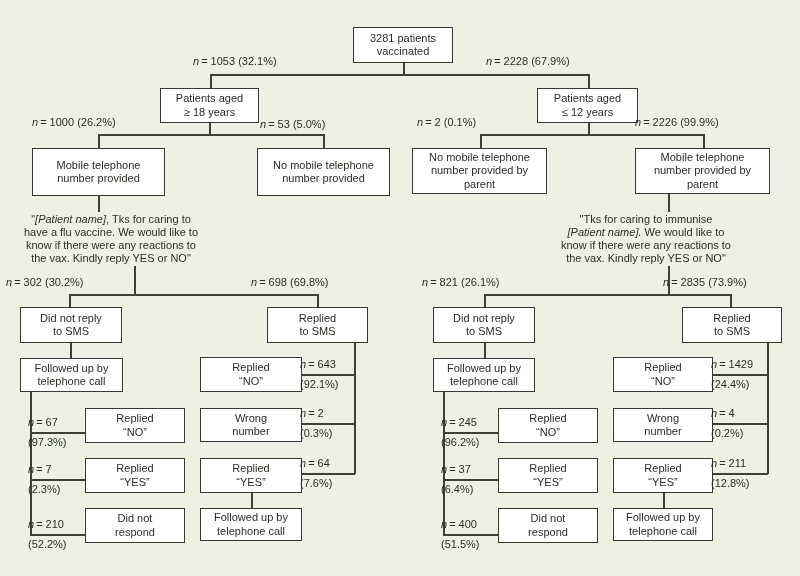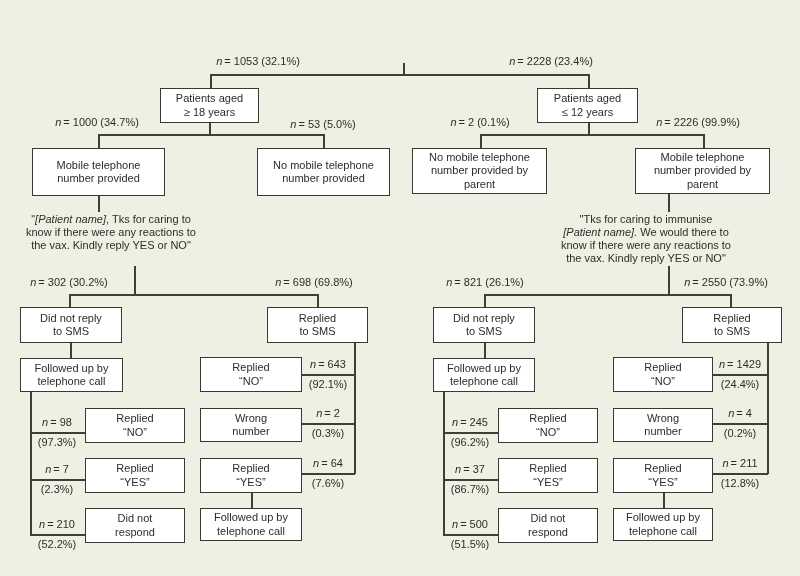--- a/index.html
+++ b/index.html
@@ -11,21 +11,21 @@
   }
   .box{
     position:absolute;background:#ffffff;
     border:1.5px solid #363a31;box-sizing:border-box;
     display:flex;align-items:center;justify-content:center;
     text-align:center;font-size:11px;line-height:13.5px;
     white-space:pre-line;
   }
   .hl{position:absolute;height:1.5px;background:#3c4037;}
   .vl{position:absolute;width:1.5px;background:#3c4037;}
-  .nlab{position:absolute;font-size:11px;text-align:center;white-space:nowrap;line-height:13px;}
+  .nlab{position:absolute;font-size:11px;text-align:left;white-space:nowrap;line-height:13px;}
   .nlab i{font-style:italic;margin-right:2px;}
   .msg{position:absolute;font-size:11px;line-height:13px;text-align:center;white-space:nowrap;}
   .msg i{font-style:italic;}
 </style>
 </head>
 <body>
 
 <div id="stage">
 
   <div class="vl" style="left:403px;top:63px;height:11px"></div>
@@ -64,20 +64,22 @@
   <div class="vl" style="left:767px;top:343px;height:131px"></div>
   <div class="hl" style="left:302px;top:374px;width:53px"></div>
   <div class="hl" style="left:302px;top:423px;width:53px"></div>
   <div class="hl" style="left:302px;top:473px;width:53px"></div>
   <div class="hl" style="left:713px;top:374px;width:55px"></div>
   <div class="hl" style="left:713px;top:423px;width:55px"></div>
   <div class="hl" style="left:713px;top:473px;width:55px"></div>
   <div class="vl" style="left:251px;top:493px;height:15px"></div>
   <div class="vl" style="left:663px;top:493px;height:15px"></div>
 
+  <div class="box" style="left:353px;top:27px;width:100px;height:36px">3281 patients
+vaccinated</div>
   <div class="box" style="left:160px;top:88px;width:99px;height:35px">Patients aged
 ≥ 18 years</div>
   <div class="box" style="left:537px;top:88px;width:101px;height:35px">Patients aged
 ≤ 12 years</div>
   <div class="box" style="left:32px;top:148px;width:133px;height:48px">Mobile telephone
 number provided</div>
   <div class="box" style="left:257px;top:148px;width:133px;height:48px">No mobile telephone
 number provided</div>
   <div class="box" style="left:412px;top:148px;width:135px;height:46px">No mobile telephone
 number provided by
@@ -120,63 +122,64 @@
   <div class="box" style="left:613px;top:357px;width:100px;height:35px">Replied
 “NO”</div>
   <div class="box" style="left:613px;top:408px;width:100px;height:34px">Wrong
 number</div>
   <div class="box" style="left:613px;top:458px;width:100px;height:35px">Replied
 “YES”</div>
   <div class="box" style="left:613px;top:508px;width:100px;height:33px">Followed up by
 telephone call</div>
 
   <div class="nlab" style="left:193px;top:55px;width:130px"><i>n</i><span>= 1053 (32.1%)</span></div>
-  <div class="nlab" style="left:486px;top:55px;width:130px"><i>n</i><span>= 2228 (23.4%)</span></div>
-  <div class="nlab" style="left:32px;top:116px;width:130px"><i>n</i><span>= 1000 (34.7%)</span></div>
+  <div class="nlab" style="left:486px;top:55px;width:130px"><i>n</i><span>= 2228 (67.9%)</span></div>
+  <div class="nlab" style="left:32px;top:116px;width:130px"><i>n</i><span>= 1000 (26.2%)</span></div>
   <div class="nlab" style="left:260px;top:118px;width:126px"><i>n</i><span>= 53 (5.0%)</span></div>
   <div class="nlab" style="left:417px;top:116px;width:126px"><i>n</i><span>= 2 (0.1%)</span></div>
   <div class="nlab" style="left:635px;top:116px;width:126px"><i>n</i><span>= 2226 (99.9%)</span></div>
   <div class="nlab" style="left:6px;top:276px;width:126px"><i>n</i><span>= 302 (30.2%)</span></div>
   <div class="nlab" style="left:251px;top:276px;width:126px"><i>n</i><span>= 698 (69.8%)</span></div>
   <div class="nlab" style="left:422px;top:276px;width:126px"><i>n</i><span>= 821 (26.1%)</span></div>
-  <div class="nlab" style="left:663px;top:276px;width:126px"><i>n</i><span>= 2550 (73.9%)</span></div>
+  <div class="nlab" style="left:663px;top:276px;width:126px"><i>n</i><span>= 2835 (73.9%)</span></div>
 
-  <div class="nlab" style="left:28px;top:416px;width:58px"><i>n</i><span>= 98</span></div>
+  <div class="nlab" style="left:28px;top:416px;width:58px"><i>n</i><span>= 67</span></div>
   <div class="nlab" style="left:28px;top:436px;width:58px"><span>(97.3%)</span></div>
   <div class="nlab" style="left:28px;top:463px;width:58px"><i>n</i><span>= 7</span></div>
   <div class="nlab" style="left:28px;top:483px;width:58px"><span>(2.3%)</span></div>
   <div class="nlab" style="left:28px;top:518px;width:58px"><i>n</i><span>= 210</span></div>
   <div class="nlab" style="left:28px;top:538px;width:58px"><span>(52.2%)</span></div>
 
   <div class="nlab" style="left:441px;top:416px;width:58px"><i>n</i><span>= 245</span></div>
   <div class="nlab" style="left:441px;top:436px;width:58px"><span>(96.2%)</span></div>
   <div class="nlab" style="left:441px;top:463px;width:58px"><i>n</i><span>= 37</span></div>
-  <div class="nlab" style="left:441px;top:483px;width:58px"><span>(86.7%)</span></div>
-  <div class="nlab" style="left:441px;top:518px;width:58px"><i>n</i><span>= 500</span></div>
+  <div class="nlab" style="left:441px;top:483px;width:58px"><span>(6.4%)</span></div>
+  <div class="nlab" style="left:441px;top:518px;width:58px"><i>n</i><span>= 400</span></div>
   <div class="nlab" style="left:441px;top:538px;width:58px"><span>(51.5%)</span></div>
 
   <div class="nlab" style="left:300px;top:358px;width:56px"><i>n</i><span>= 643</span></div>
   <div class="nlab" style="left:300px;top:378px;width:56px"><span>(92.1%)</span></div>
   <div class="nlab" style="left:300px;top:407px;width:56px"><i>n</i><span>= 2</span></div>
   <div class="nlab" style="left:300px;top:427px;width:56px"><span>(0.3%)</span></div>
   <div class="nlab" style="left:300px;top:457px;width:56px"><i>n</i><span>= 64</span></div>
   <div class="nlab" style="left:300px;top:477px;width:56px"><span>(7.6%)</span></div>
 
   <div class="nlab" style="left:711px;top:358px;width:58px"><i>n</i><span>= 1429</span></div>
   <div class="nlab" style="left:711px;top:378px;width:58px"><span>(24.4%)</span></div>
   <div class="nlab" style="left:711px;top:407px;width:58px"><i>n</i><span>= 4</span></div>
   <div class="nlab" style="left:711px;top:427px;width:58px"><span>(0.2%)</span></div>
   <div class="nlab" style="left:711px;top:457px;width:58px"><i>n</i><span>= 211</span></div>
   <div class="nlab" style="left:711px;top:477px;width:58px"><span>(12.8%)</span></div>
 
   <div class="msg" style="left:12px;top:213px;width:198px">
     <div><span>"</span><i>[Patient name]</i><span>, Tks for caring to</span></div>
+    <div>have a flu vaccine. We would like to</div>
     <div>know if there were any reactions to</div>
     <div>the vax. Kindly reply YES or NO"</div>
   </div>
   <div class="msg" style="left:547px;top:213px;width:198px">
     <div>"Tks for caring to immunise</div>
-    <div><i>[Patient name].</i><span> We would there to</span></div>
+    <div><i>[Patient name].</i><span> We would like to</span></div>
     <div>know if there were any reactions to</div>
     <div>the vax. Kindly reply YES or NO"</div>
   </div>
 
 </div>
 
 </body></html>

